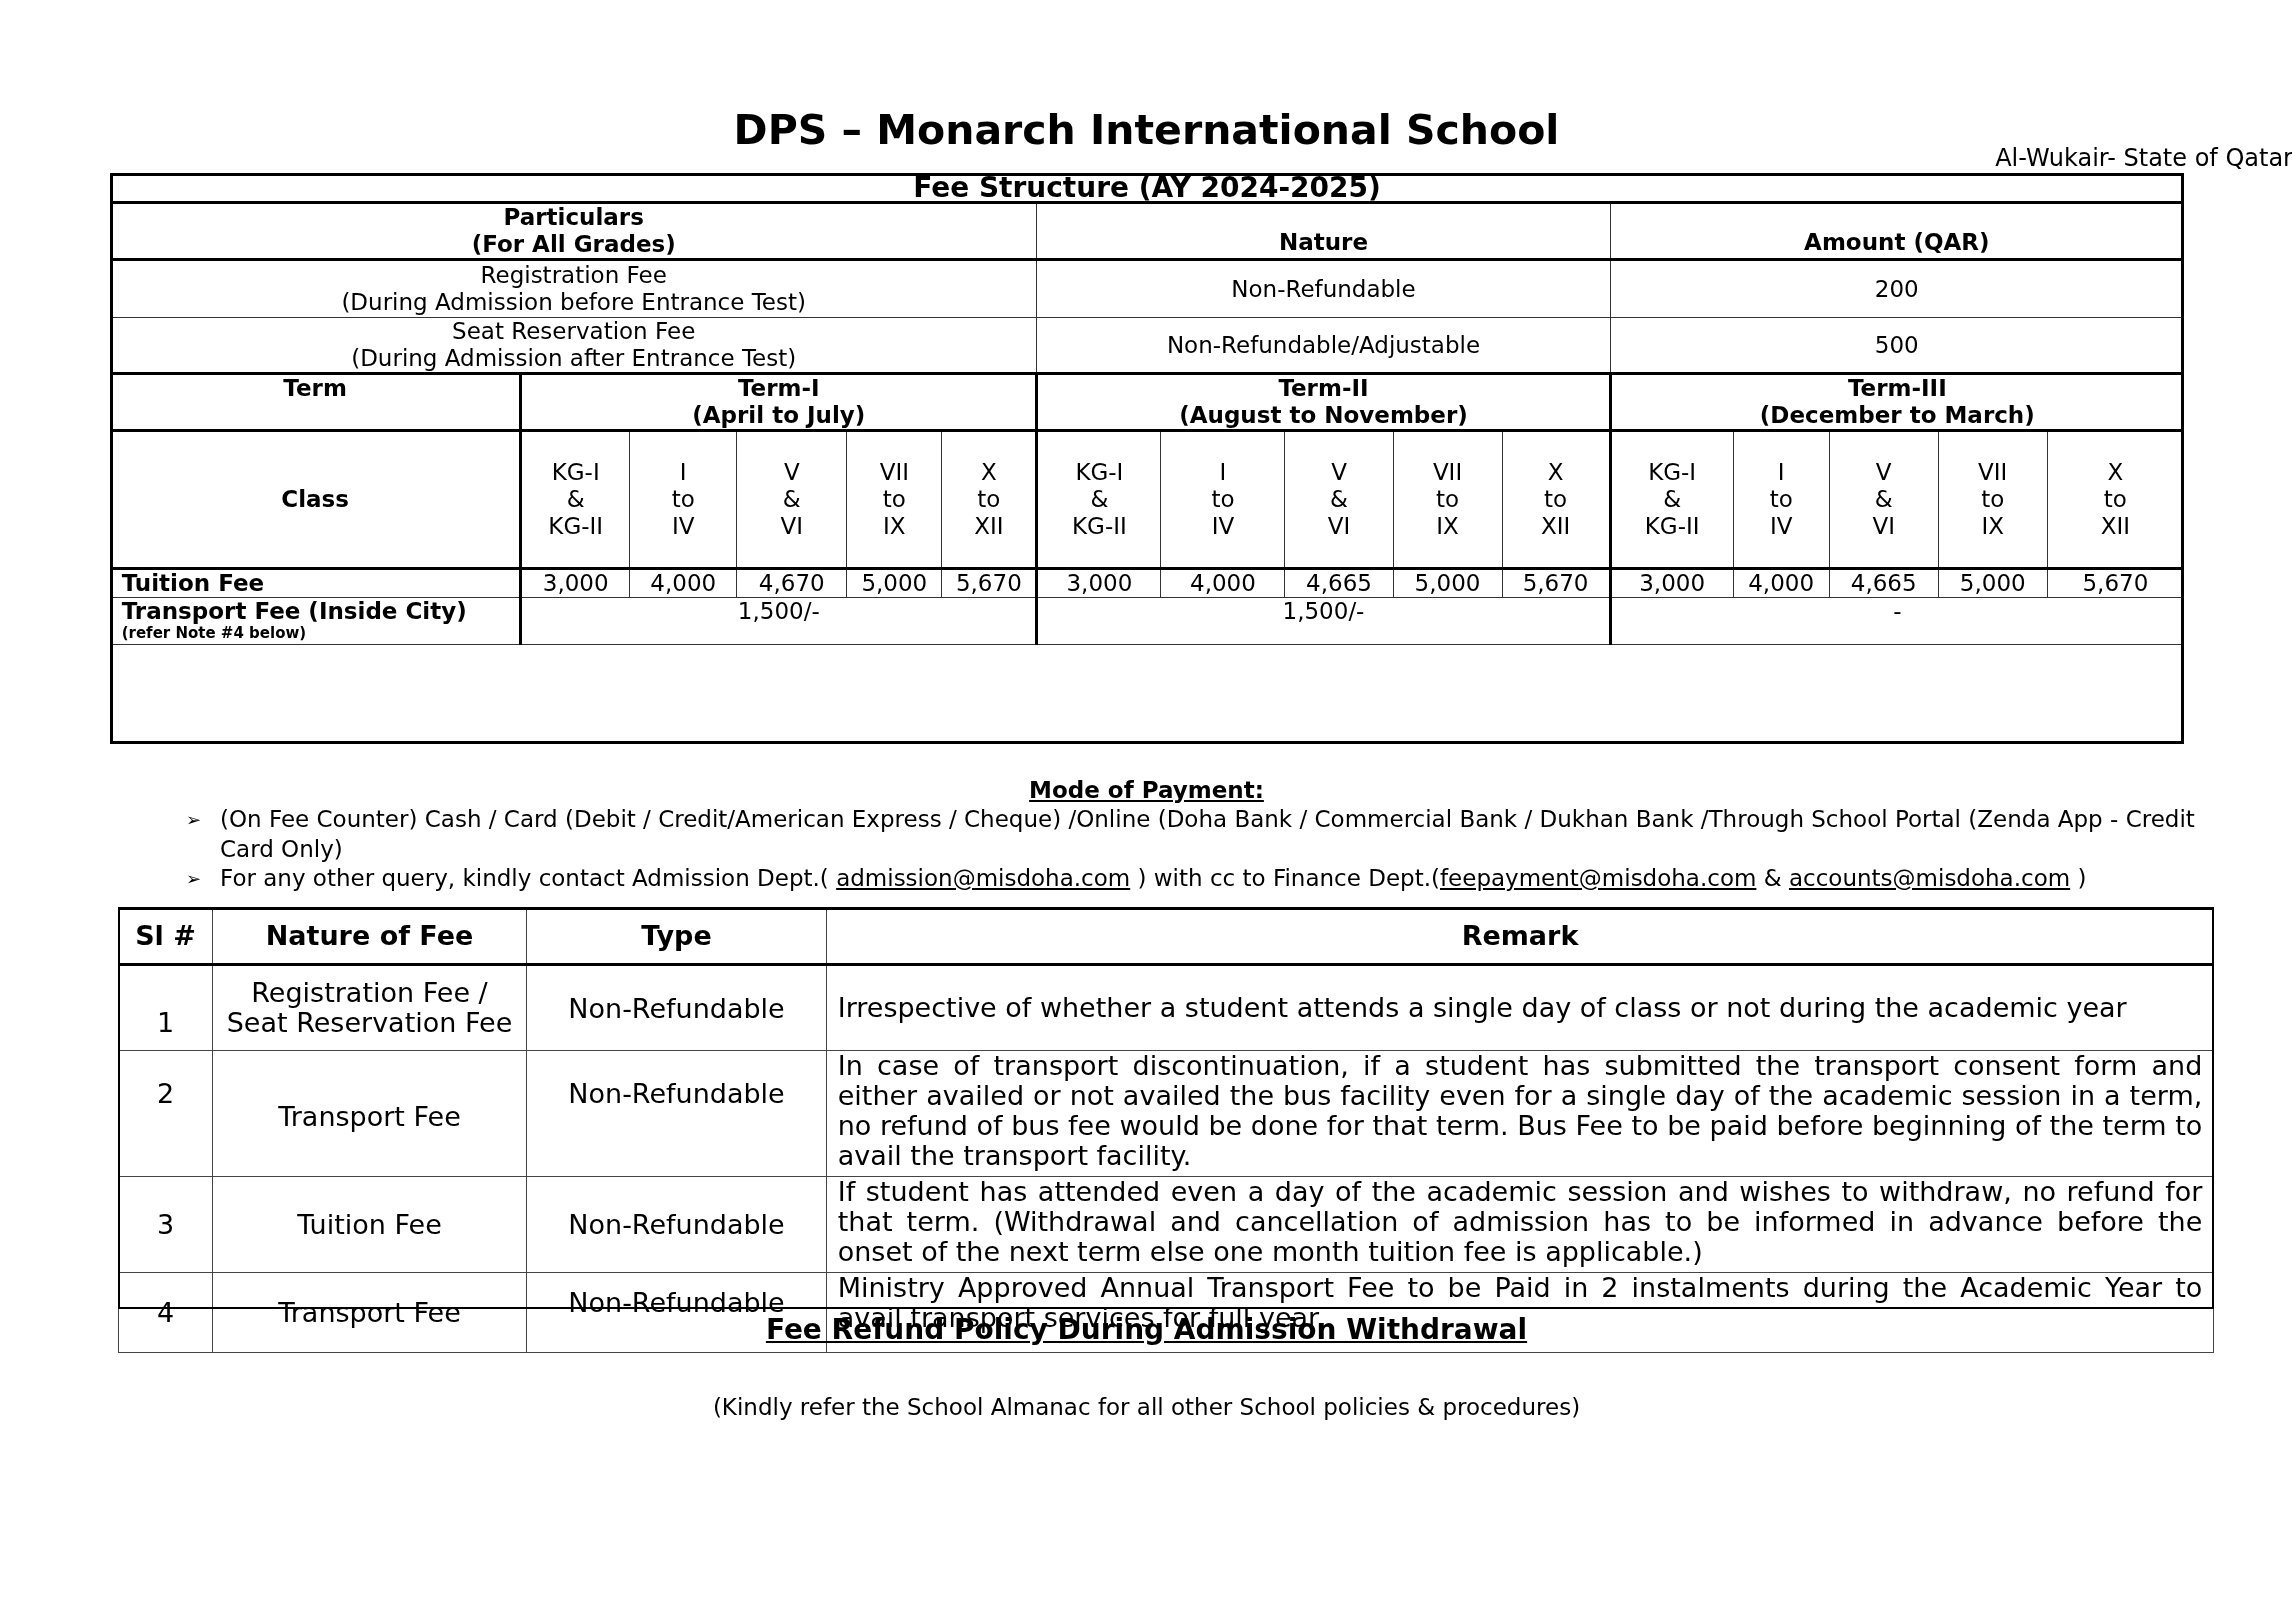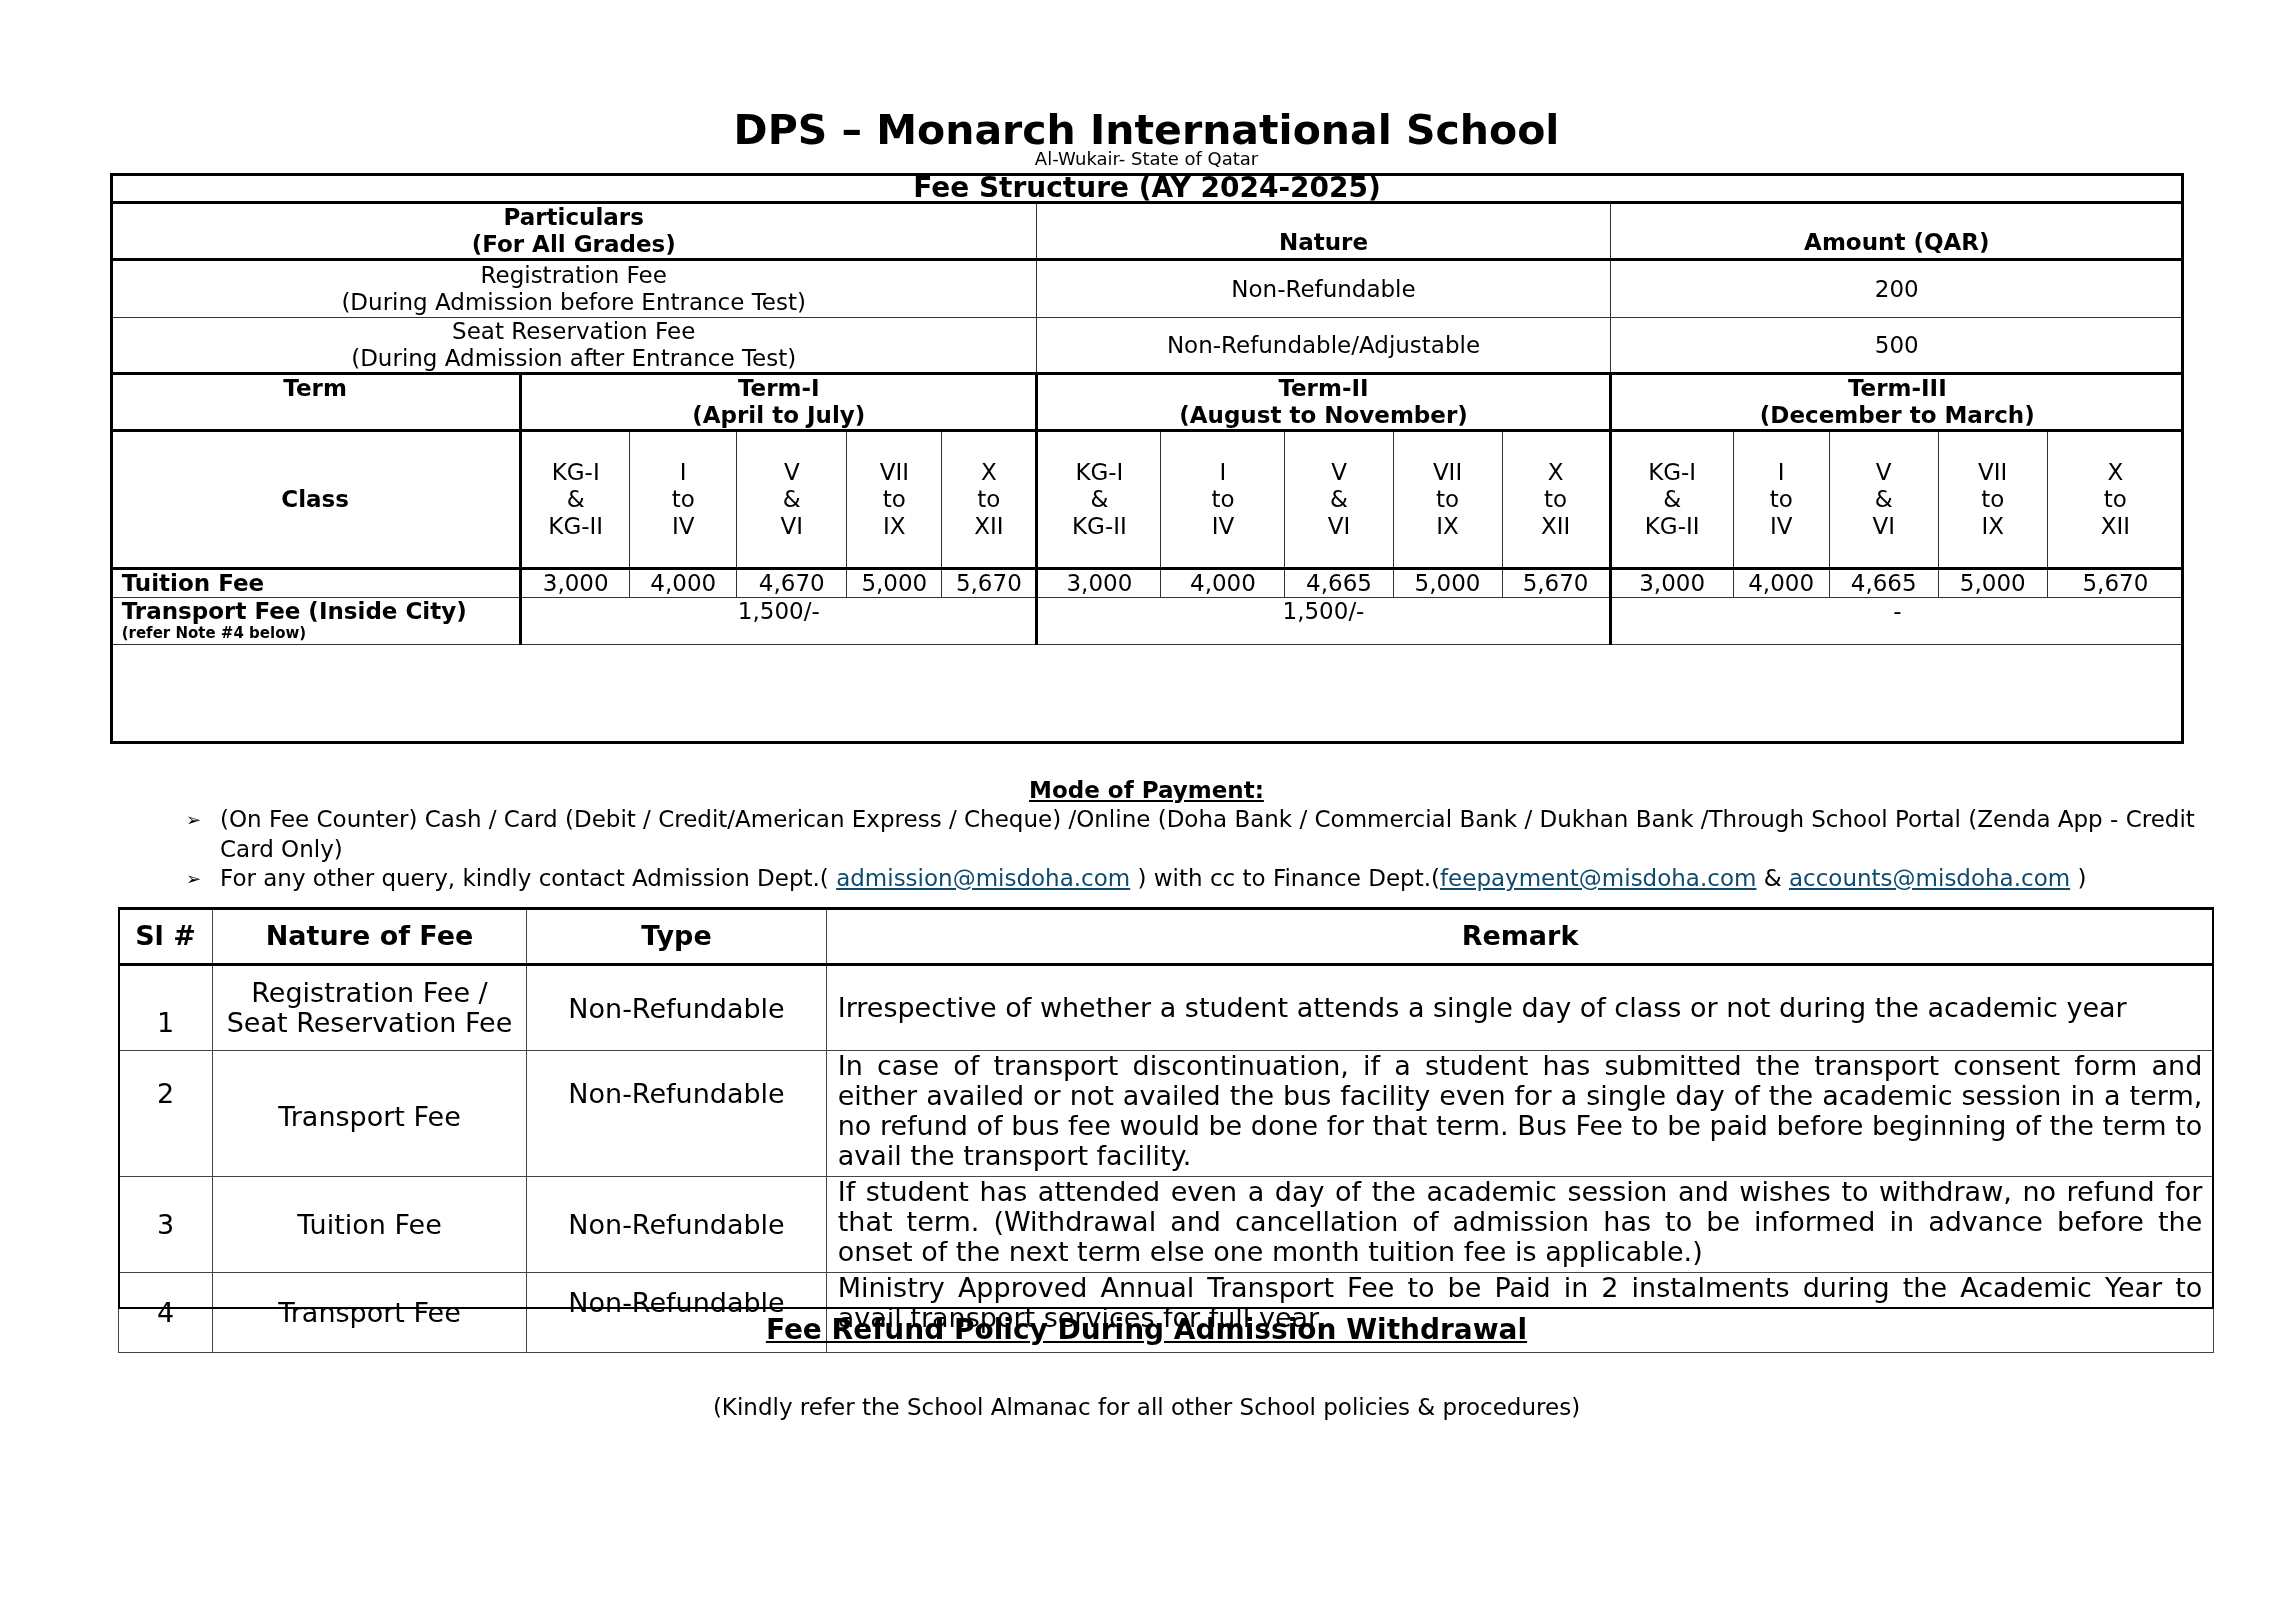--- a/index.html
+++ b/index.html
@@ -1,37 +1,37 @@
 <!DOCTYPE html>
 <html style="font-size:14.3px"><head>
 <meta charset="utf-8">
 <style>
   html, body { margin: 0; padding: 0; background: #ffffff; }
   body { width: 2293px; height: 1621px; position: relative; overflow: hidden;
          font-family: "DejaVu Sans", sans-serif; color: #000; }
   .abs { position: absolute; }
   .title { left: 0; width: 2293px; top: 105px; font-size: 41px; font-weight: bold; text-align: center; line-height: 50px; }
-  .subtitle { left: 0; width: 2293px; top: 145px; font-size: 18px; text-align: center; line-height: 27px; }
+  .subtitle { left: 0; width: 2293px; top: 145px; font-size: 24px; text-align: right; line-height: 27px; }
 
   table.fee { position: absolute; left: 110px; top: 173px; width: 2074px; border-collapse: collapse; table-layout: fixed; font-size: 23px; }
   table.fee td { border: 1.3px solid #333; padding: 0; text-align: center; vertical-align: middle; line-height: 27px; overflow: hidden; }
   table.fee td.b-bottom { border-bottom: 3.6px solid #000; }
   table.fee td.b-right { border-right: 3.6px solid #000; }
   table.fee .bold { font-weight: bold; }
   table.fee .lefttxt { text-align: left; padding-left: 10.7px; }
   table.fee .small { font-size: 15px; font-weight: bold; line-height: 16px; display: block; }
   table.fee .tl { vertical-align: top; }
   table.fee .bl { vertical-align: bottom; }
   .outer-fee { position: absolute; left: 110px; top: 173px; width: 2074px; height: 571px; border: 3.6px solid #000; box-sizing: border-box; pointer-events: none; }
 
   .mop-title { left: 0; width: 2293px; top: 776px; font-size: 23px; font-weight: bold; text-decoration: underline; text-align: center; line-height: 29px; }
   .bullet { position: absolute; left: 186px; font-size: 23px; line-height: 29.6px; width: 2033px; }
   .bullet .arrow { position: absolute; left: 0; top: 0; font-size: 18px; }
   .bullet .txt { margin-left: 34px; display: block; }
-  a.mail { color: #0c4a6e; text-decoration: underline; }
+  a.mail { color: #000000; text-decoration: underline; }
 
   table.refund { position: absolute; left: 118px; top: 907px; width: 2096px; border-collapse: collapse; table-layout: fixed; font-size: 27px; }
   table.refund td, table.refund th { border: 1.3px solid #444; padding: 12px; vertical-align: middle; }
   table.refund th { font-weight: bold; text-align: center; border-bottom: 3.6px solid #000; height: 31px; line-height: 30px; }
   table.refund td.c { text-align: center; margin-top: 28px; }
   table.refund td.r { text-align: justify; text-align-last: left; padding: 0 10.7px; line-height: 30px; vertical-align: top; }
   .outer-ref { position: absolute; left: 118px; top: 907px; width: 2096px; height: 402px; border: 2.7px solid #000; box-sizing: border-box; pointer-events: none; border-top-width: 3.6px; }
 
   .policy { left: 0; width: 2293px; top: 1312px; font-size: 28px; font-weight: bold; text-decoration: underline; text-align: center; line-height: 36px; }
   .footnote { left: 0; width: 2293px; top: 1393px; font-size: 23px; text-align: center; line-height: 29px; }

